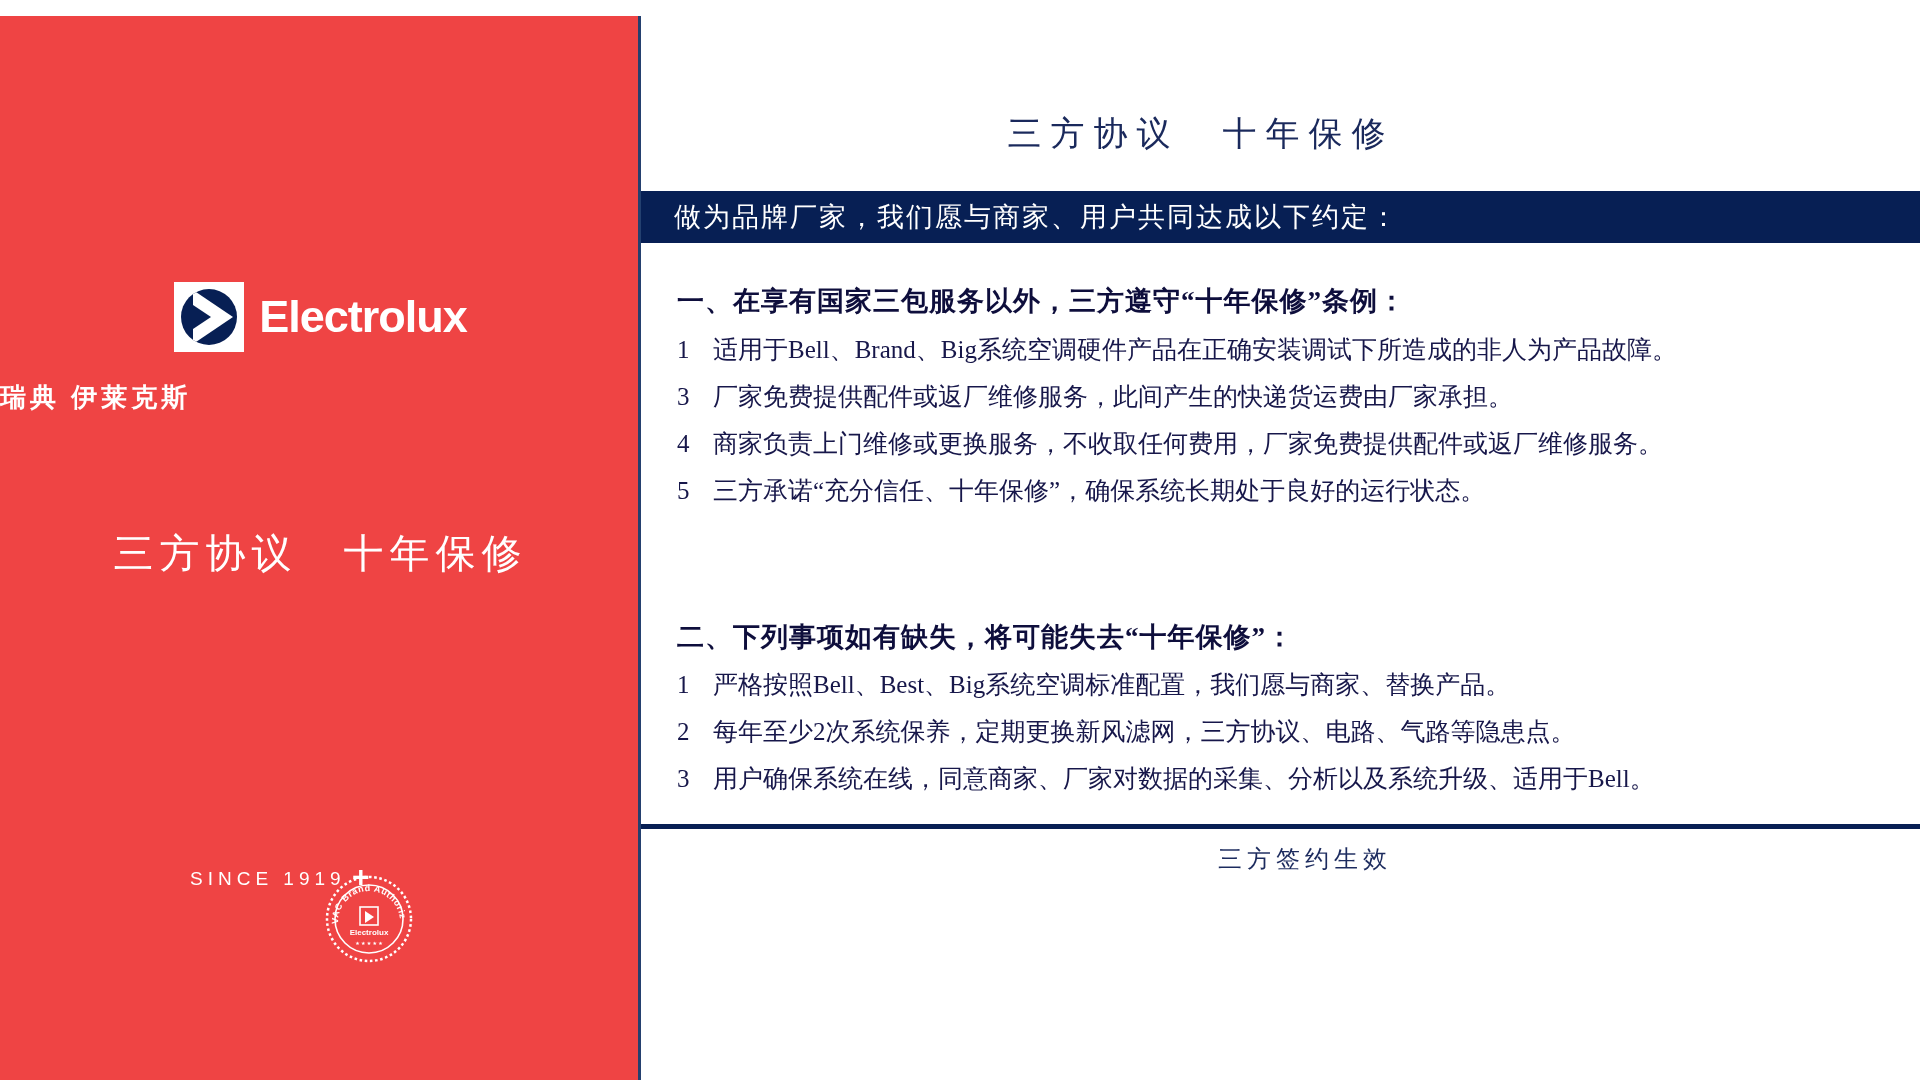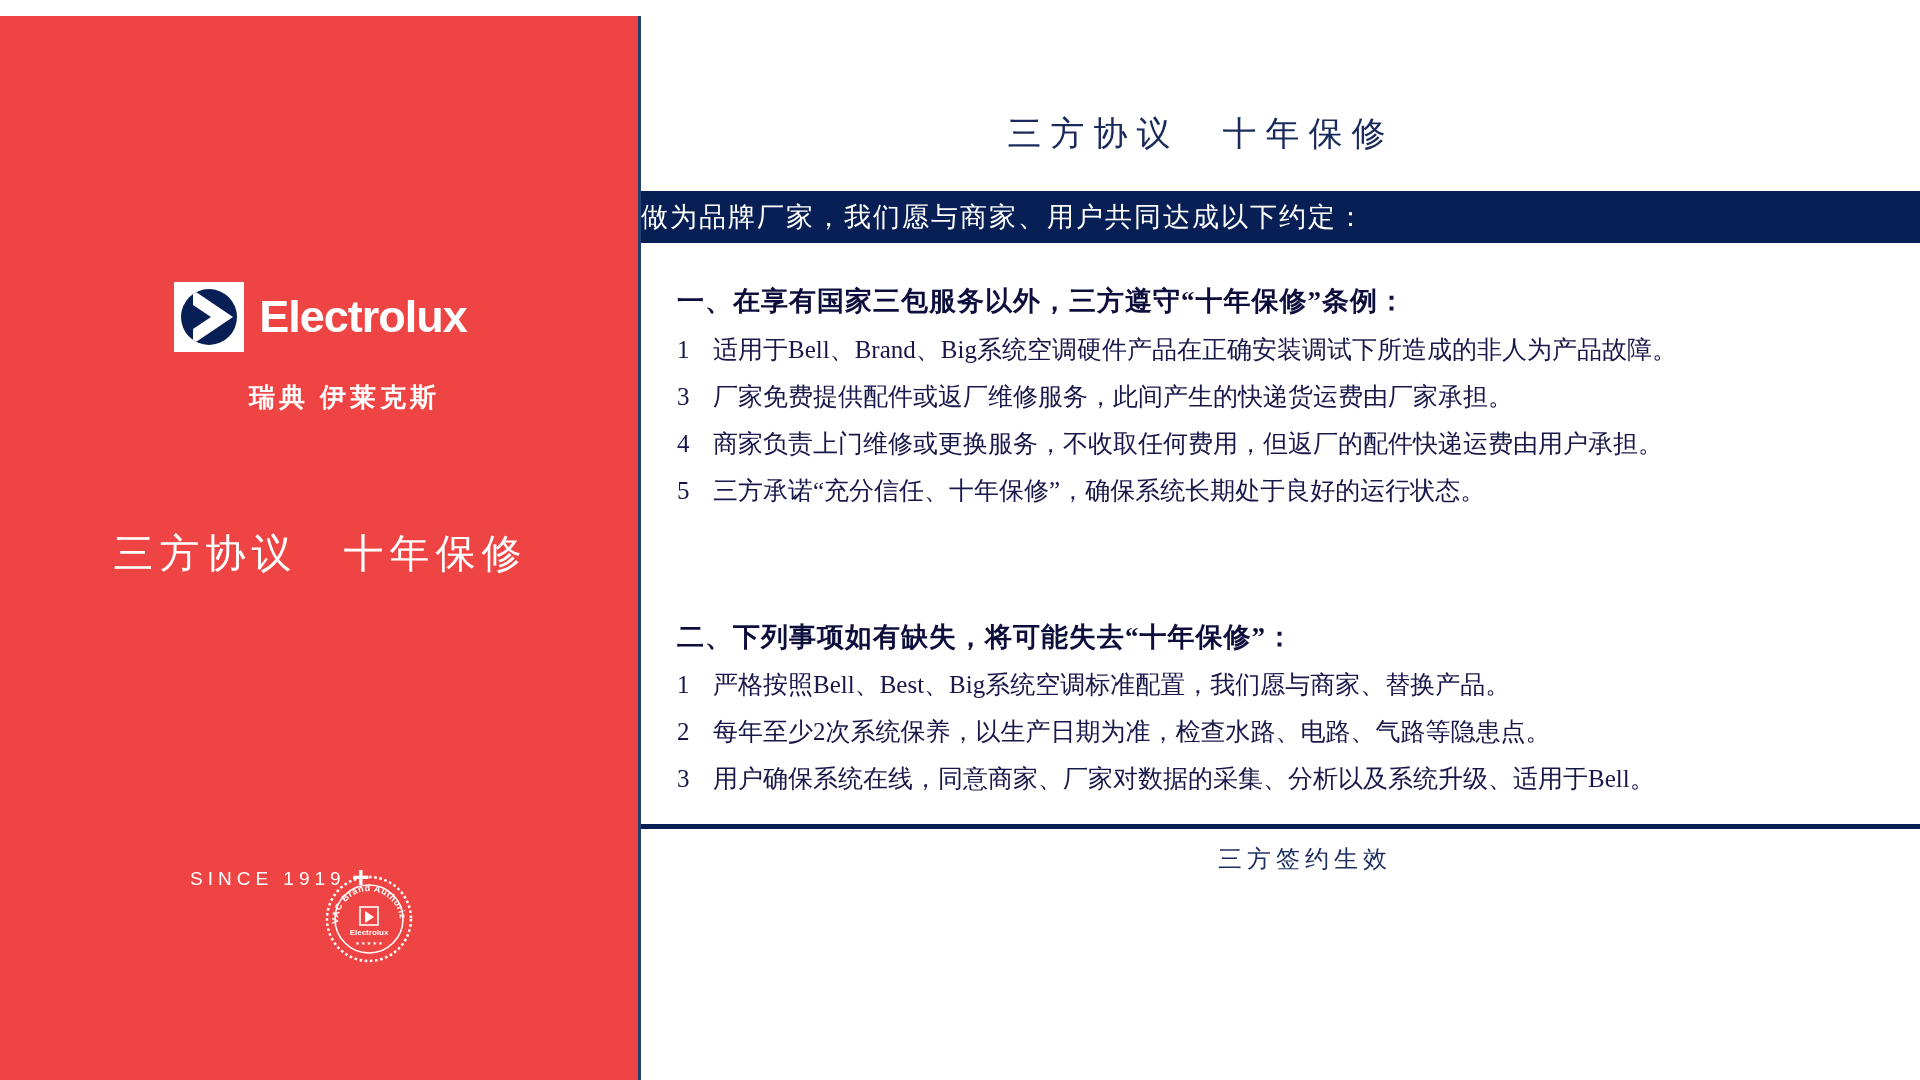--- a/index.html
+++ b/index.html
@@ -9,41 +9,41 @@
   
   .sidebar{position:absolute;left:0;top:16px;width:641px;height:1080px;background:#ef4444;}
   .sidebar::after{content:"";position:absolute;right:0;top:0;width:3px;height:100%;background:#24406F;}
 
   .logo-row{position:absolute;top:266px;left:0;width:641px;display:flex;justify-content:center;
             align-items:center;gap:15px;}
   .logo-square{width:70px;height:70px;background:#ffffff;display:flex;align-items:center;justify-content:center;}
   .wordmark{color:#ffffff;font-family:"Liberation Sans","DejaVu Sans",sans-serif;font-weight:bold;
             font-size:45px;letter-spacing:-1px;}
 
-  .brand-cn{position:absolute;top:364px;left:0;width:689px;text-align:center;color:#ffffff;
+  .brand-cn{position:absolute;top:364px;left:0;width:689px;color:#ffffff;
             font-family:"Liberation Sans","DejaVu Sans",sans-serif;font-weight:bold;
             font-size:26px;letter-spacing:4px;}
 
   .side-title{position:absolute;top:510px;left:0;width:641px;text-align:center;color:#ffffff;
               font-size:40px;letter-spacing:6px;}
 
   .anniv{position:absolute;left:190px;top:848px;color:#ffffff;
          font-family:"Liberation Sans","DejaVu Sans",sans-serif;}
   .anniv .num{font-size:68px;font-weight:bold;line-height:70px;letter-spacing:-2px;}
   .anniv .plus{position:absolute;top:-4px;right:-24px;font-size:30px;font-weight:bold;}
   .anniv .since{margin-top:4px;font-size:19px;letter-spacing:5px;font-weight:normal;}
 
   .badge{position:absolute;left:324px;top:858px;}
 
   
   .main-title{position:absolute;top:111px;left:641px;width:1120px;margin:0;text-align:center;
               font-size:34px;font-weight:normal;color:#1A295C;letter-spacing:9px;}
 
   .banner{position:absolute;top:191px;left:641px;right:0;height:52px;line-height:52px;
-          background:#071F54;color:#ffffff;font-size:27px;letter-spacing:2px;}
+          background:#071F54;color:#ffffff;font-size:27px;letter-spacing:2px;padding-left:33px;}
 
   .sec-heading{position:absolute;left:677px;margin:0;font-size:27px;font-weight:bold;
                color:#0E0E3C;letter-spacing:1px;}
   #heading-1{top:283px;text-align:center;}
   #heading-2{top:619px;}
 
   .items{position:absolute;left:677px;margin:0;padding:0;list-style:none;}
   #items-1{top:326px;}
   #items-2{top:661px;}
   .item{height:47px;line-height:47px;font-size:25px;color:#17174A;white-space:nowrap;}
@@ -114,35 +114,35 @@
     <h2 class="sec-heading" id="heading-1">一、在享有国家三包服务以外，三方遵守“十年保修”条例：</h2>
 
     <ul class="items" id="items-1">
       <li class="item">
         <span class="num">1</span><span>适用于Bell、Brand、Big系统空调硬件产品在正确安装调试下所造成的非人为产品故障。</span>
       </li>
       <li class="item">
         <span class="num">3</span><span>厂家免费提供配件或返厂维修服务，此间产生的快递货运费由厂家承担。</span>
       </li>
       <li class="item">
-        <span class="num">4</span><span>商家负责上门维修或更换服务，不收取任何费用，但返厂的配件快递运费由用户承担。</span>
+        <span class="num">4</span><span>商家负责上门维修或更换服务，不收取任何费用，厂家免费提供配件或返厂维修服务。</span>
       </li>
       <li class="item">
         <span class="num">5</span><span>三方承诺“充分信任、十年保修”，确保系统长期处于良好的运行状态。</span>
       </li>
     </ul>
 
     <h2 class="sec-heading" id="heading-2">二、下列事项如有缺失，将可能失去“十年保修”：</h2>
 
     <ul class="items" id="items-2">
       <li class="item">
         <span class="num">1</span><span>严格按照Bell、Best、Big系统空调标准配置，我们愿与商家、替换产品。</span>
       </li>
       <li class="item">
-        <span class="num">2</span><span>每年至少2次系统保养，以生产日期为准，检查水路、电路、气路等隐患点。</span>
+        <span class="num">2</span><span>每年至少2次系统保养，定期更换新风滤网，三方协议、电路、气路等隐患点。</span>
       </li>
       <li class="item">
         <span class="num">3</span><span>用户确保系统在线，同意商家、厂家对数据的采集、分析以及系统升级、适用于Bell。</span>
       </li>
     </ul>
 
     <div class="rule"></div>
 
     <div class="sign-note">三方签约生效</div>
 

